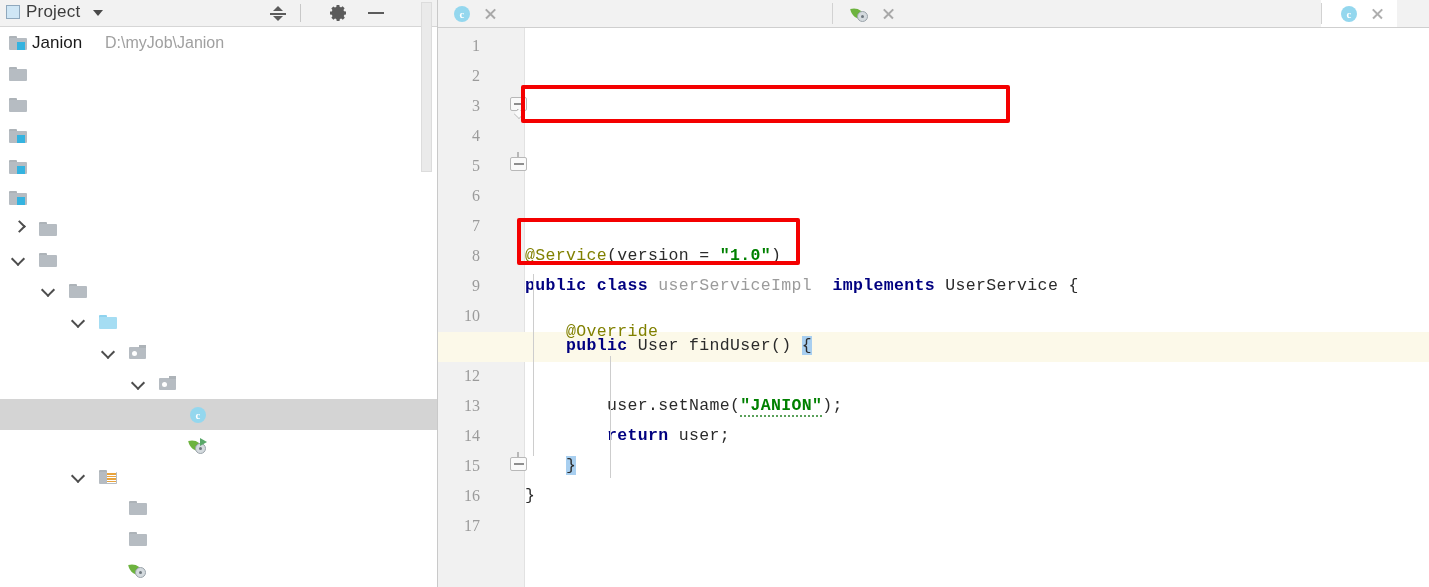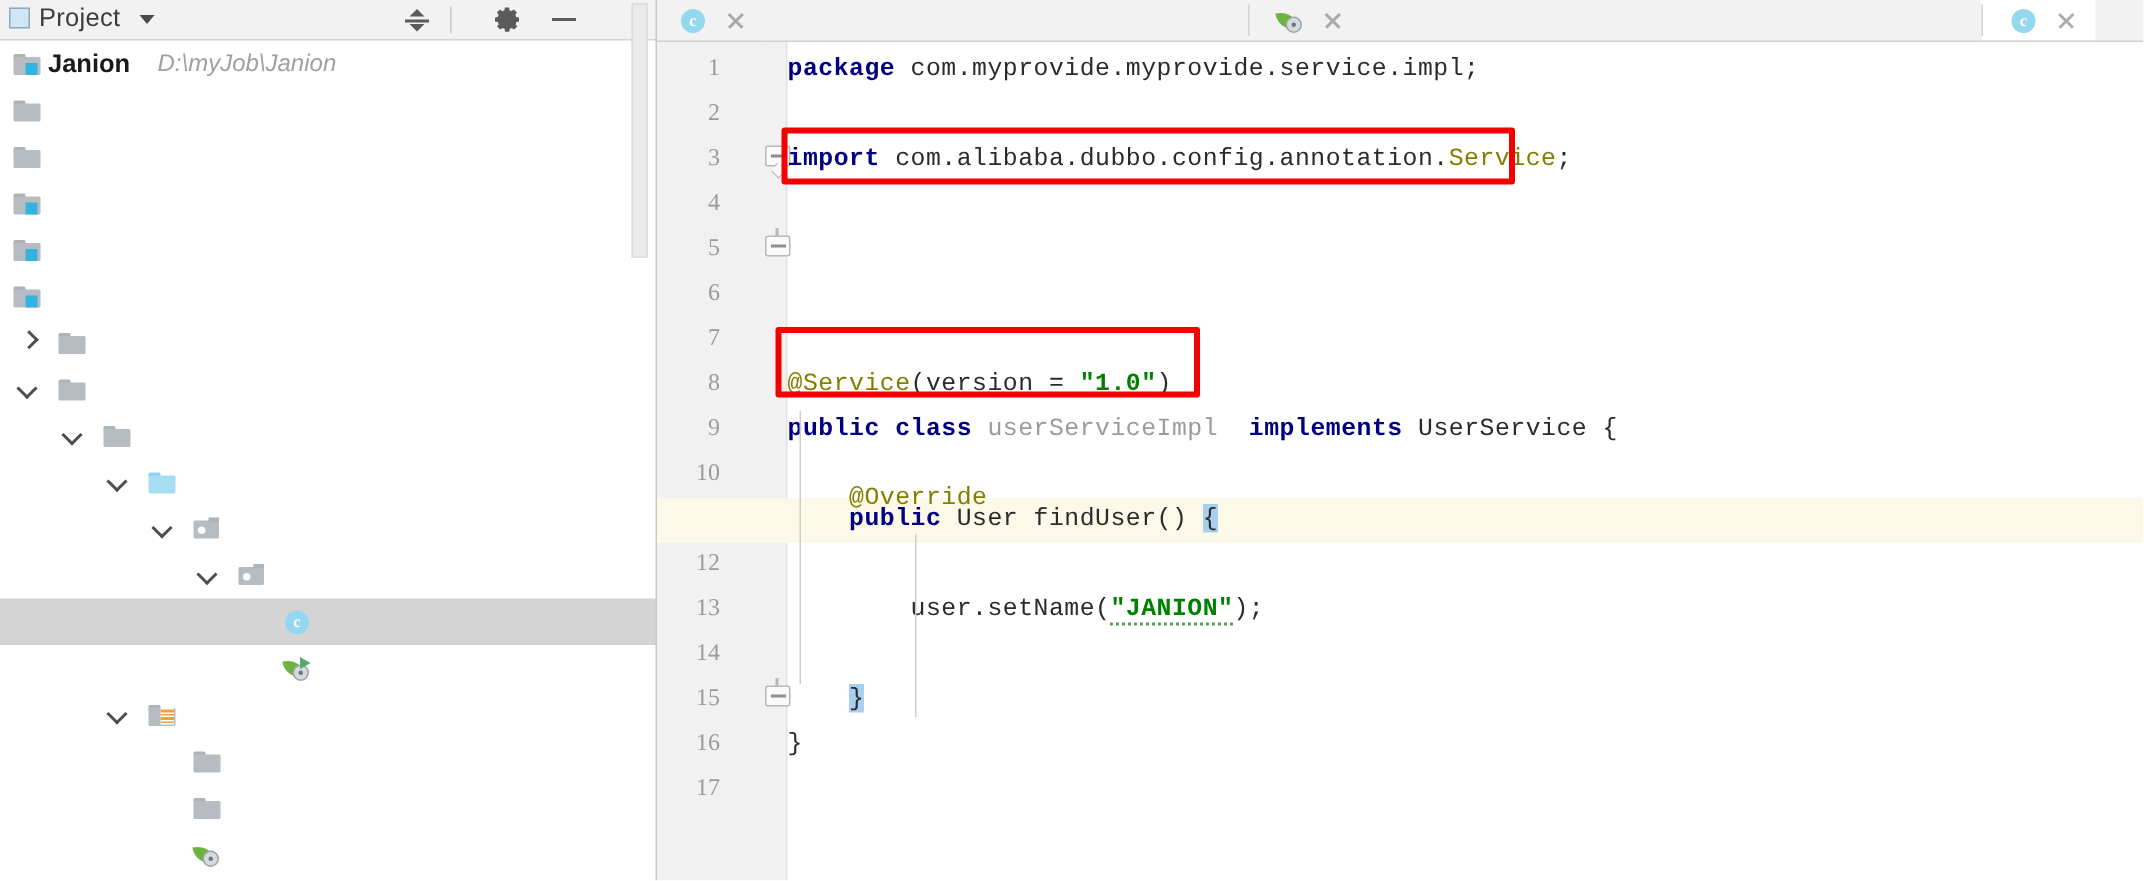--- a/index.html
+++ b/index.html
@@ -61,22 +61,22 @@
     border-right:2.4px solid #4d4d4d;border-bottom:2.4px solid #4d4d4d;
     transform:rotate(-45deg);
   }
   .arrow .chev-d{
     position:absolute;left:1px;top:2px;width:8px;height:8px;
     border-right:2.4px solid #4d4d4d;border-bottom:2.4px solid #4d4d4d;
     transform:rotate(45deg);
   }
   .ic{position:absolute;width:20px;height:17px;}
   .lbl{position:absolute;font-size:17px;color:#1a1a1a;}
-  .lbl.b{font-weight:bold;text-align:right;}
-  .path{position:absolute;font-size:16px;color:#a0a0a0;font-style:italic;}
+  .lbl.b{font-weight:normal;text-align:right;}
+  .path{position:absolute;font-size:16px;color:#a0a0a0;}
 
   
   .fold{position:absolute;left:1px;top:2px;width:18px;height:14px;}
   .fold .tab{position:absolute;left:0;top:0;width:8px;height:3px;background:#adb3b8;border-radius:1px 1px 0 0;}
   .fold .bdy{position:absolute;left:0;top:2px;width:18px;height:12px;background:#b6bcc2;border-radius:1px;}
   .fold.lightblue .tab{background:#8fd3ef;}
   .fold.lightblue .bdy{background:#a5ddf3;}
   .badge-mod{position:absolute;left:9px;top:8px;width:8px;height:8px;background:#34b3e0;}
   .badge-res{position:absolute;left:9px;top:4px;width:9px;height:11px;background:#ffffff;}
   .badge-res i{display:block;height:1.5px;background:#e8a33d;margin:1px 0 0 0;}
@@ -502,30 +502,29 @@
           <div class="stem"></div>
         </div>
         <div class="foldm up" style="left: -2px; top: 429px;">
           <div class="shp"></div>
           <div class="minus"></div>
           <div class="stem"></div>
         </div>
       </div>
     <div id="code">
         <div class="hl-line" style="top: 304px; left: -87px;"></div>
-        <div class="cl" style="top: 8px;"><span class="kw">package </span><span class="">com.myprovide.myprovide.service.impl;</span></div>
         <div class="cl" style="top: 38px;"></div>
-        <div class="cl" style="top: 68px;"><span class="kw">import </span><span class="">com.alibaba.dubbo.config.annotation.</span><span class="ann">Service</span><span class="">;</span></div>
         <div class="cl" style="top: 158px;"></div>
         <div class="cl" style="top: 188px;"></div>
         <div class="cl" style="top: 218px;"><span class="ann">@Service</span><span class="">(version = </span><span class="str">"1.0"</span><span class="">)</span></div>
         <div class="cl" style="top: 248px;"><span class="kw">public class </span><span class="cls-gray">userServiceImpl</span><span class="">  </span><span class="kw">implements </span><span class="">UserService {</span></div>
         <div class="cl" style="top: 294px;"><span class="ann">    @Override</span></div>
         <div class="cl" style="top: 308px;"><span class="">    </span><span class="kw">public </span><span class="">User findUser() </span><span class="brace-hl">{</span></div>
         <div class="cl" style="top: 368px;"><span class="">        user.setName(</span><span class="str squig">"JANION"</span><span class="">);</span></div>
+        <div class="cl" style="top: 398px;"><span class="">        </span><span class="kw">return </span><span class="">user;</span></div>
         <div class="cl" style="top: 428px;"><span class="">    </span><span class="brace-hl">}</span></div>
         <div class="cl" style="top: 458px;"><span class="">}</span></div>
         <div class="cl" style="top: 488px;"></div>
         <div class="iguide" style="left: 8px; top: 246px; height: 182px;"></div>
         <div class="iguide" style="left: 85px; top: 328px; height: 122px;"></div>
       </div>
 
   </div>
 <div class="annbox" style="left: 521px; top: 85px; width: 489px; height: 38px; border-color: rgb(244, 0, 0);"></div>
     <div class="annbox" style="left: 517px; top: 218px; width: 283px; height: 47px; border-color: rgb(244, 0, 0);"></div>

